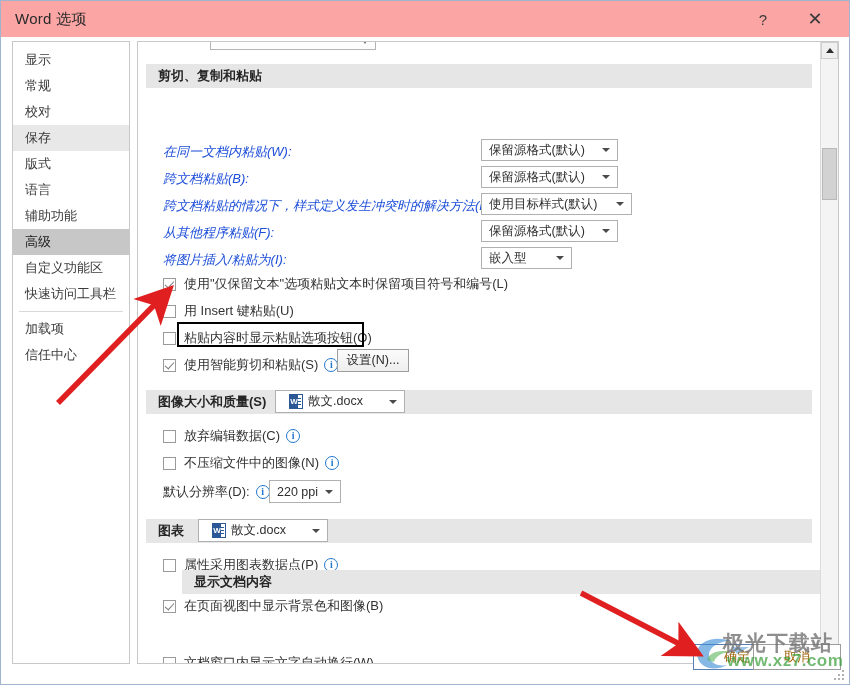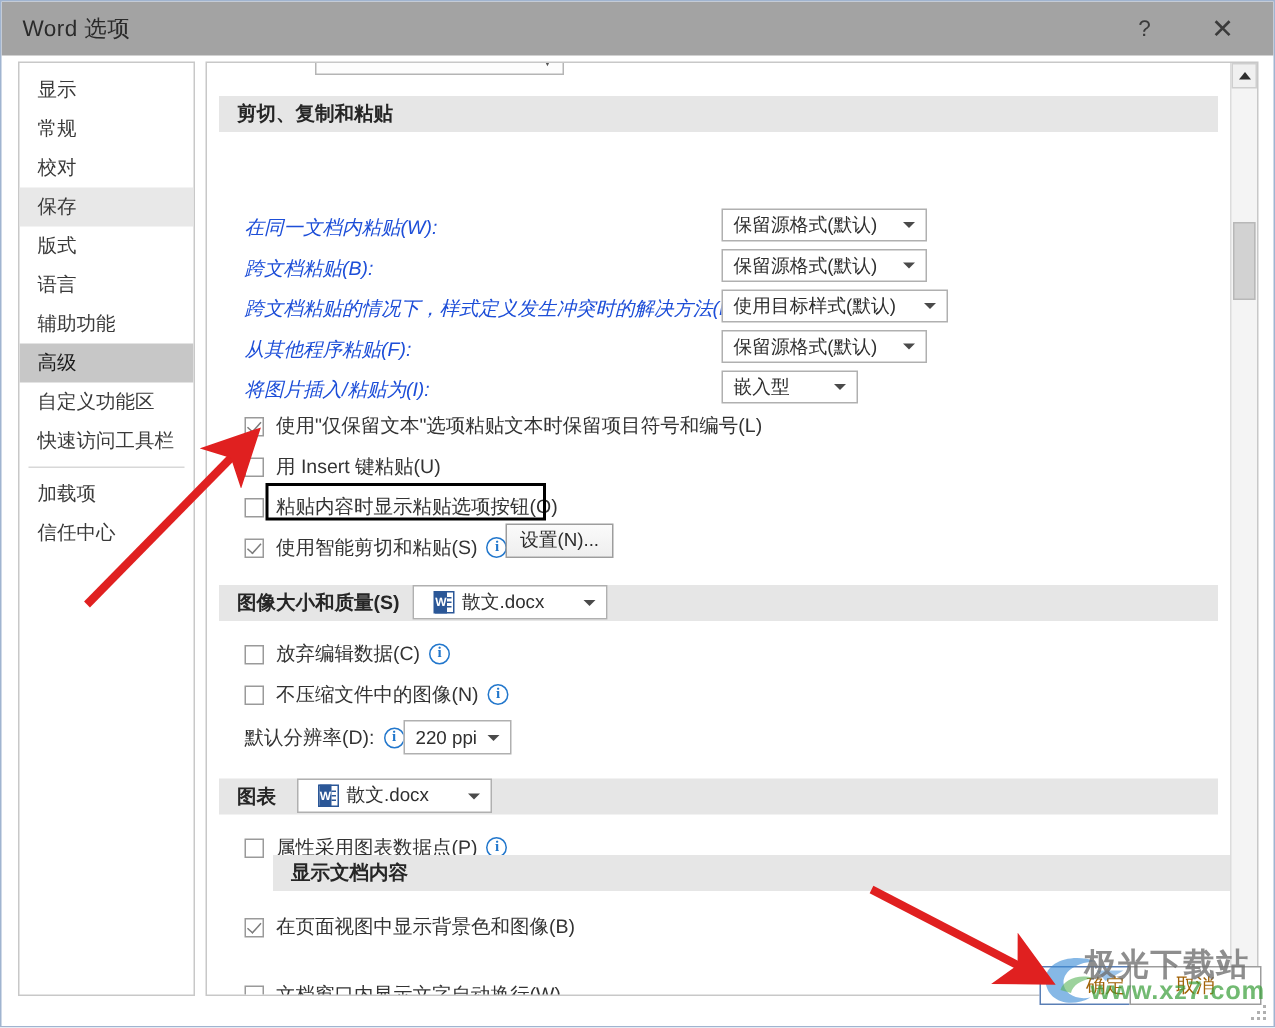--- a/index.html
+++ b/index.html
@@ -15,21 +15,21 @@
     width: 850px; height: 685px;
     background: #ffffff;
     border: 1px solid #a0b4d0;
     overflow: hidden;
   }
 
   
   .titlebar {
     position: absolute; left: 0; top: 0;
     width: 848px; height: 36px;
-    background: #a3a3a3;
+    background: #fca5a5;
   }
   .title-text {
     position: absolute; left: 14px; top: 9px;
     font-size: 15px; color: #2a2a2a; letter-spacing: .3px;
   }
   .tb-btn {
     position: absolute; top: 3px;
     width: 40px; height: 30px;
     display: flex; align-items: center; justify-content: center;
     color: #3b3b3b; font-size: 17px;
@@ -437,21 +437,21 @@
       </div>
 
       <div class="cb-row" style="left:25px; top:514px;">
         <span class="cbox"></span>
         <span>属性采用图表数据点(P)</span>
         <span class="info-i">i</span>
       </div>
 
       <div class="sec-header" style="top:528px;margin-left:36px;">显示文档内容</div>
 
-      <div class="cb-row" style="left:25px; top:567px;">
+      <div class="cb-row" style="left:25px; top:555px;">
         <span class="cbox checked"></span>
         <span>在页面视图中显示背景色和图像(B)</span>
       </div>
 
       <div class="cb-row" style="left:25px; top:612px;">
         <span class="cbox"></span>
         <span>文档窗口内显示文字自动换行(W)</span>
       </div>
 
     </div>

